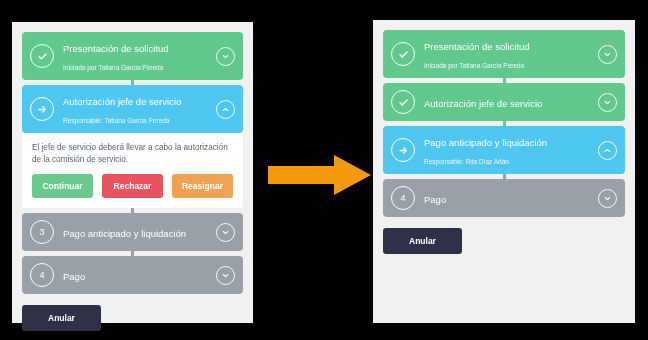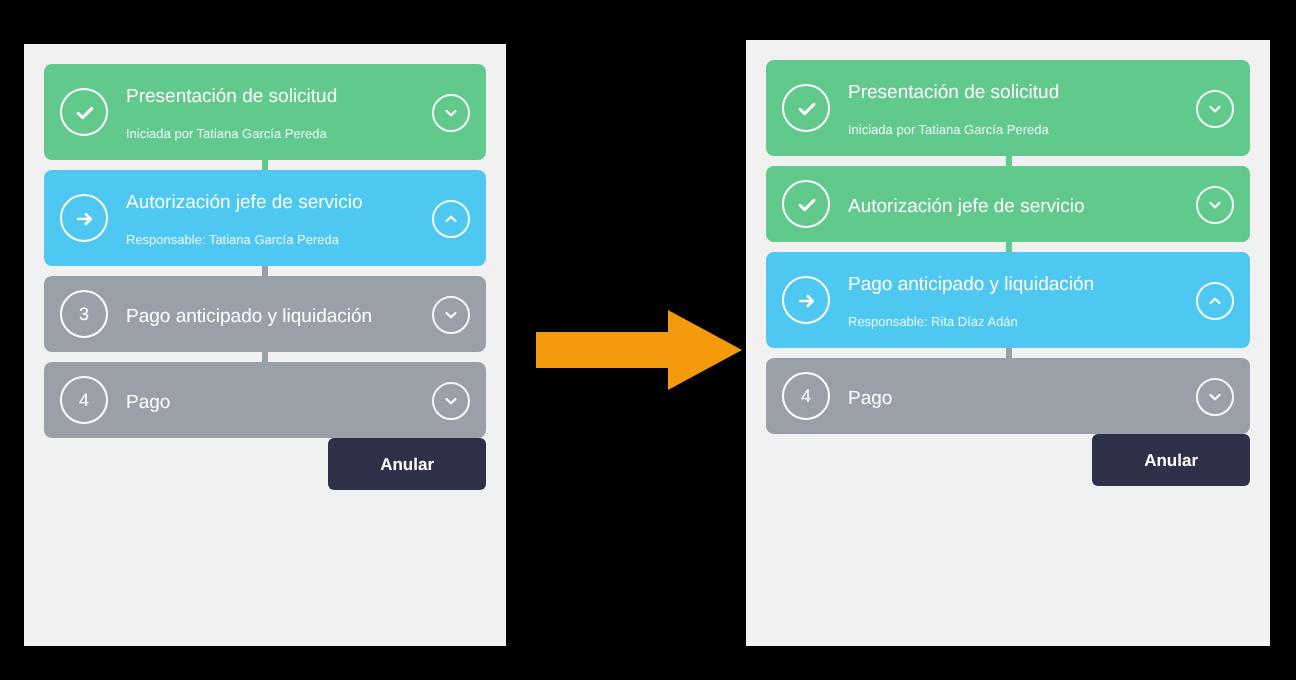--- a/index.html
+++ b/index.html
@@ -71,21 +71,21 @@
   .btn{
     flex:1 1 0;text-align:center;color:#ffffff;
     font-size:8.5px;font-weight:bold;border-radius:3px;
     padding:7px 0;border:none;cursor:pointer;
     font-family:"Liberation Sans", sans-serif;
   }
   .btn.green{background:#6ac98d;}
   .btn.red{background:#e8545e;}
   .btn.orange{background:#f0a152;}
 
-  .footer{display:flex;justify-content:flex-end;}
+  .footer{display:flex;justify-content:flex-start;margin-top:11px;}
   .anular{
     background:#2e3148;color:#ffffff;font-size:8.5px;font-weight:bold;
     border:none;border-radius:3px;padding:8px 26px;cursor:pointer;
     font-family:"Liberation Sans", sans-serif;
   }
 
   .arrow{
     position:absolute;left:268px;top:154px;width:104px;height:42px;
   }
   .arrow svg{display:block;width:100%;height:100%;}
@@ -127,20 +127,28 @@
           <span class="title">Autorización jefe de servicio</span>
           <span class="sub">Responsable: Tatiana García Pereda</span>
         </span>
         <span class="chev">
           <svg width="9" height="9" viewBox="0 0 16 16">
               <path d="M4 9.8 L8 6 L12 9.8" stroke="#ffffff" stroke-width="2" fill="none" stroke-linecap="round" stroke-linejoin="round"></path>
             </svg>
         </span>
       </div>
 
+      <div class="body">
+        <p>El jefe de servicio deberá llevar a cabo la autorización de la comisión de servicio.</p>
+        <div class="actions">
+          <button class="btn green">Continuar</button>
+          <button class="btn red">Rechazar</button>
+          <button class="btn orange">Reasignar</button>
+        </div>
+      </div>
 
       <div class="connector grey"></div>
 
       <div class="step grey">
         <span class="marker">
           <span class="num">3</span>
         </span>
         <span class="txt">
           <span class="title">Pago anticipado y liquidación</span>
         </span>

